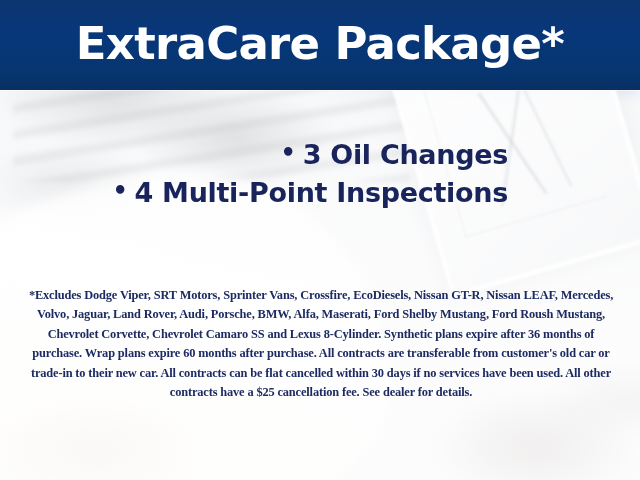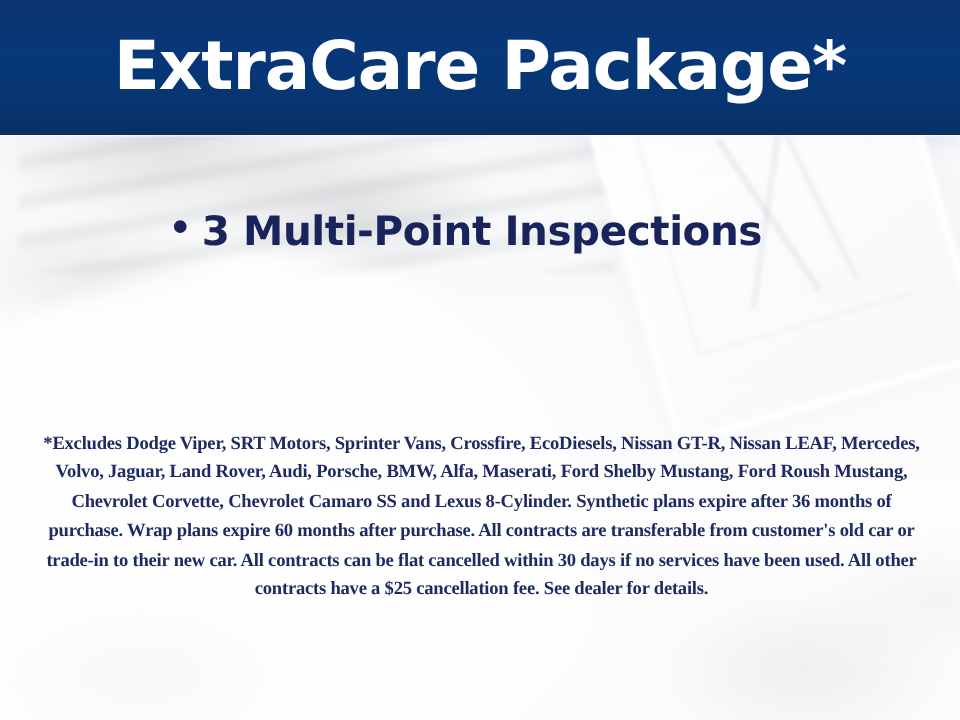--- a/index.html
+++ b/index.html
@@ -234,23 +234,26 @@
     <div class="bg-bottomleft"></div>
     <div class="bg-veil"></div>
   </div>
 
   <div class="header">
     <div class="header-title">ExtraCare Package*</div>
   </div>
 
   <div class="benefits">
 
-
-
     <div class="benefit-item">
-      <span class="benefit-bullet">•</span><span>3 Multi-Point Inspections</span>
+      <span class="benefit-bullet">•</span><span>3 Oil Changes</span>
     </div>
 
+
+    <div class="benefit-item">
+      <span class="benefit-bullet">•</span><span>4 Multi-Point Inspections</span>
+    </div>
+
   </div>
 
   <div class="disclaimer">*Excludes Dodge Viper, SRT Motors, Sprinter Vans, Crossfire, EcoDiesels, Nissan GT-R, Nissan LEAF, Mercedes, Volvo, Jaguar, Land Rover, Audi, Porsche, BMW, Alfa, Maserati, Ford Shelby Mustang, Ford Roush Mustang, Chevrolet Corvette, Chevrolet Camaro SS and Lexus 8-Cylinder. Synthetic plans expire after 36 months of purchase. Wrap plans expire 60 months after purchase. All contracts are transferable from customer's old car or trade-in to their new car. All contracts can be flat cancelled within 30 days if no services have been used. All other contracts have a $25 cancellation fee. See dealer for details.</div>
 
 </div>
 
 </body></html>

